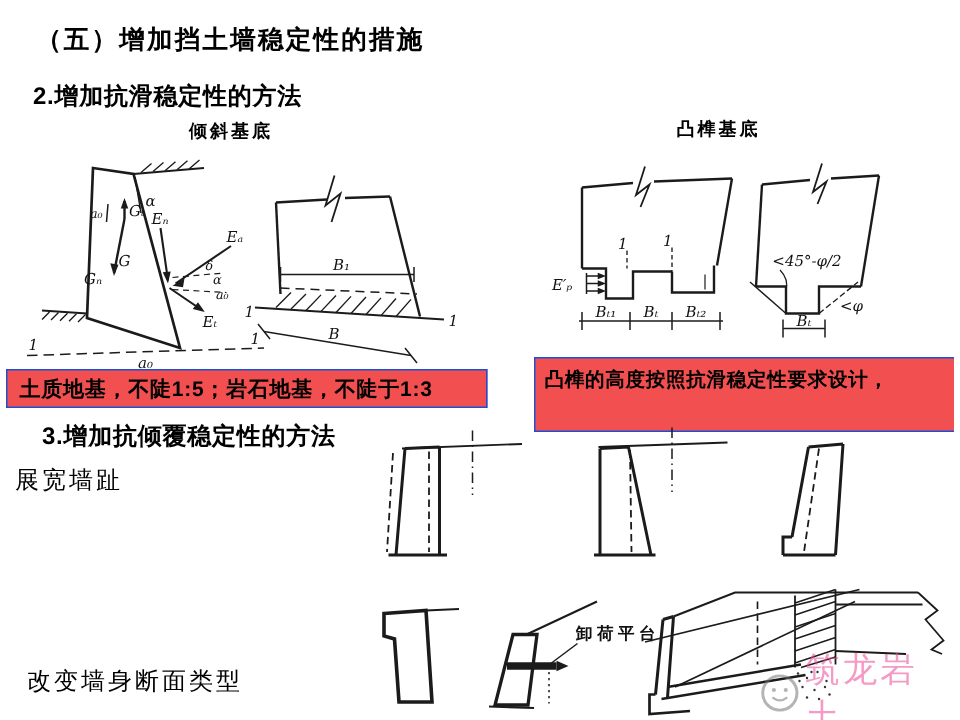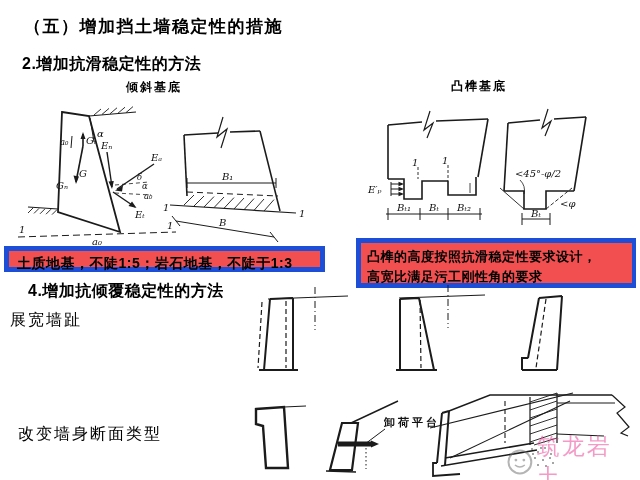--- a/index.html
+++ b/index.html
@@ -3,21 +3,21 @@
 <meta charset="utf-8">
 <style>
   html,body{margin:0;padding:0;background:#ffffff;}
   .slide{position:relative;width:636px;height:480px;background:#ffffff;overflow:hidden;
          font-family:"Liberation Sans",sans-serif;color:#000;}
   .abs{position:absolute;}
   .title{font-size:17px;font-weight:700;letter-spacing:1.5px;}
   .sec{font-size:16px;font-weight:700;letter-spacing:0.5px;}
   .dlabel{font-size:12px;font-weight:700;letter-spacing:2px;margin-left:14px;}
   .item{font-size:16px;font-weight:400;letter-spacing:2px;}
-  .note{background:#f25050;border:5px solid #1d4ed8;color:#000;font-weight:700;box-sizing:border-box;}
+  .note{background:#f25050;border:1px solid #1d4ed8;color:#000;font-weight:700;box-sizing:border-box;}
   .note-left{width:321px;height:26px;line-height:24px;font-size:14px;padding-left:8px;letter-spacing:0.5px;}
   .note-right{width:281px;height:50px;font-size:13px;line-height:20px;padding:4px 6px;letter-spacing:0.5px;}
   svg{display:block;}
   svg text{font-family:"DejaVu Serif",serif;font-style:italic;font-size:10px;fill:#111;}
   svg text.cjk{font-family:"Liberation Sans",sans-serif;font-style:normal;font-weight:700;font-size:11px;letter-spacing:3px;}
   svg text.sm{font-size:8.5px;}
   .wm{display:flex;align-items:center;gap:3px;opacity:0.55;color:#ec4899;}
   .wm-text{font-size:23px;letter-spacing:2px;font-weight:400;}
 </style>
 </head>
@@ -129,26 +129,25 @@
     <text x="72" y="105" text-anchor="middle">Bₜ</text>
     <text x="102" y="105" text-anchor="middle">Bₜ₂</text>
     <text x="176" y="71" text-anchor="middle">&lt;45°-φ/2</text>
     <text x="198" y="101">&lt;φ</text>
     <text x="174" y="111" text-anchor="middle">Bₜ</text>
   </svg>
 
   <div class="abs note note-left" style="left:4px;top:246px;">土质地基，不陡1:5；岩石地基，不陡于1:3</div>
   <div class="abs note note-right" style="left:356px;top:238px;">
     <div>凸榫的高度按照抗滑稳定性要求设计，</div>
-    <div>高宽比满足污工刚性角的要求</div>
   </div>
 
-  <div class="abs sec" style="left:28px;top:281px;">4.增加抗倾覆稳定性的方法</div>
+  <div class="abs sec" style="left:28px;top:281px;">3.增加抗倾覆稳定性的方法</div>
   <div class="abs item" style="left:10px;top:310px;">展宽墙趾</div>
-  <div class="abs item" style="left:18px;top:424px;">改变墙身断面类型</div>
+  <div class="abs item" style="left:18px;top:444px;">改变墙身断面类型</div>
 
   <svg class="abs" style="left:256px;top:282px;" width="322" height="98" viewBox="0 0 322 98">
     <g stroke="#1b1b1b" fill="none">
       <path d="M12,17 L92,14" stroke-width="1.2"></path>
       <path d="M14,17 L37,16 M14,17 L8,88 M37,16 L37,88 M3,88 L42,88" stroke-width="2"></path>
       <path d="M6,20 L2,86" stroke-width="1.2" stroke-dasharray="5,3"></path>
       <path d="M30,19 L30,86" stroke-width="1.2" stroke-dasharray="5,3"></path>
       <path d="M59,5 L59,48" stroke-width="1" stroke-dasharray="7,3,1,3"></path>
     </g>
     <g stroke="#1b1b1b" fill="none">

